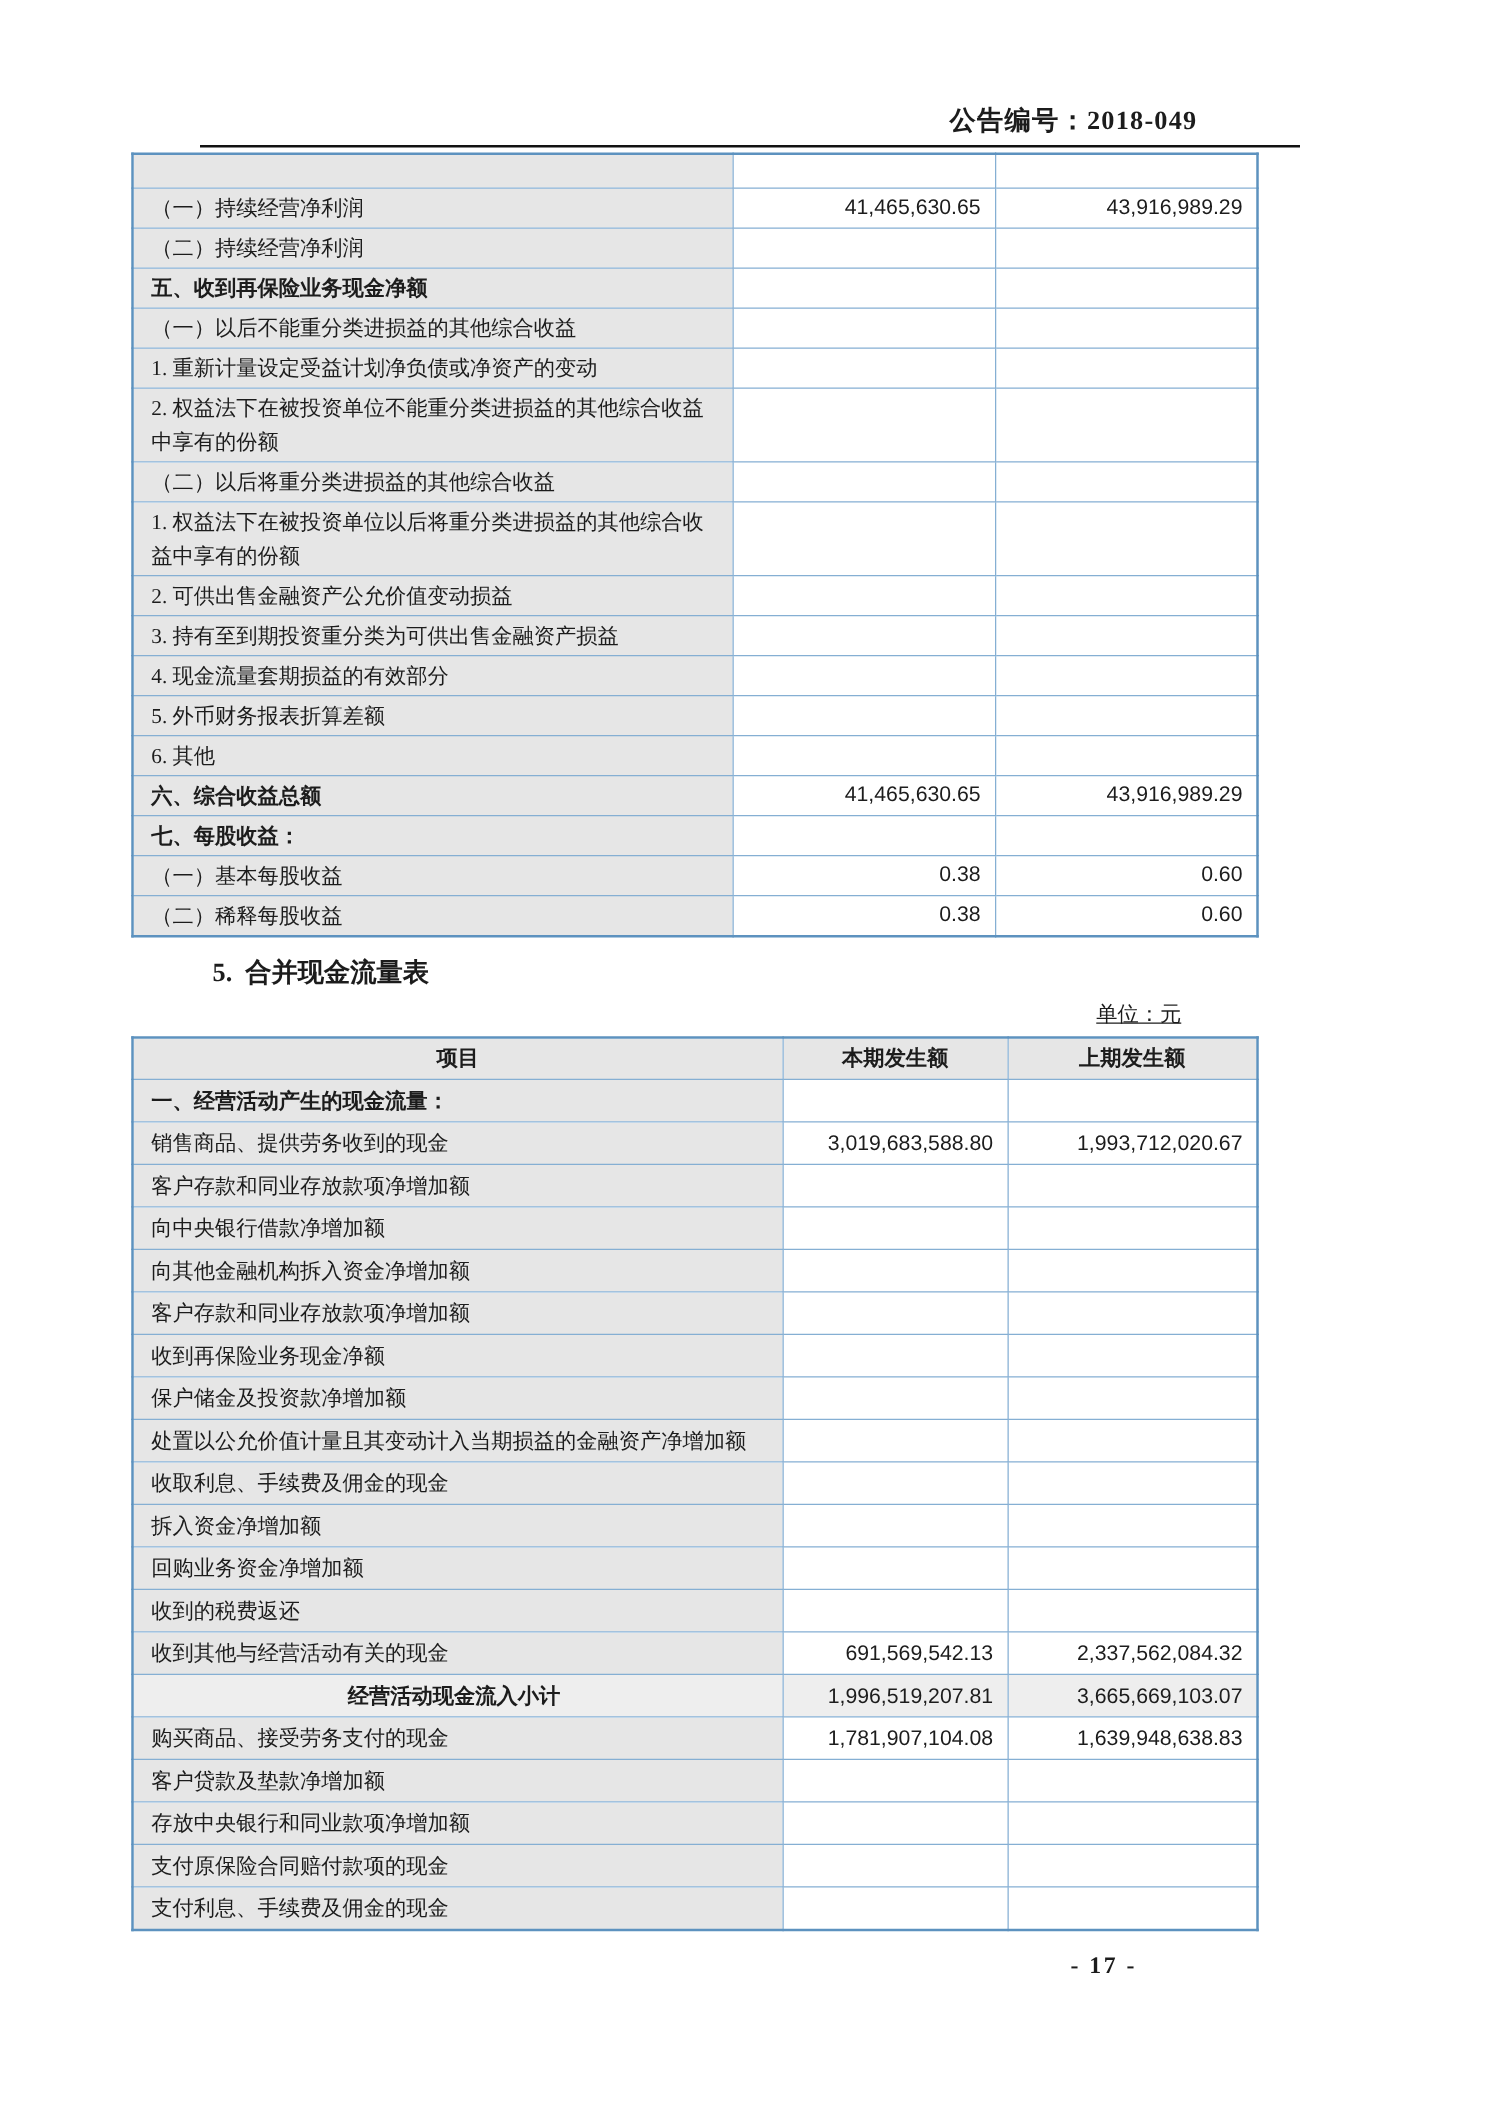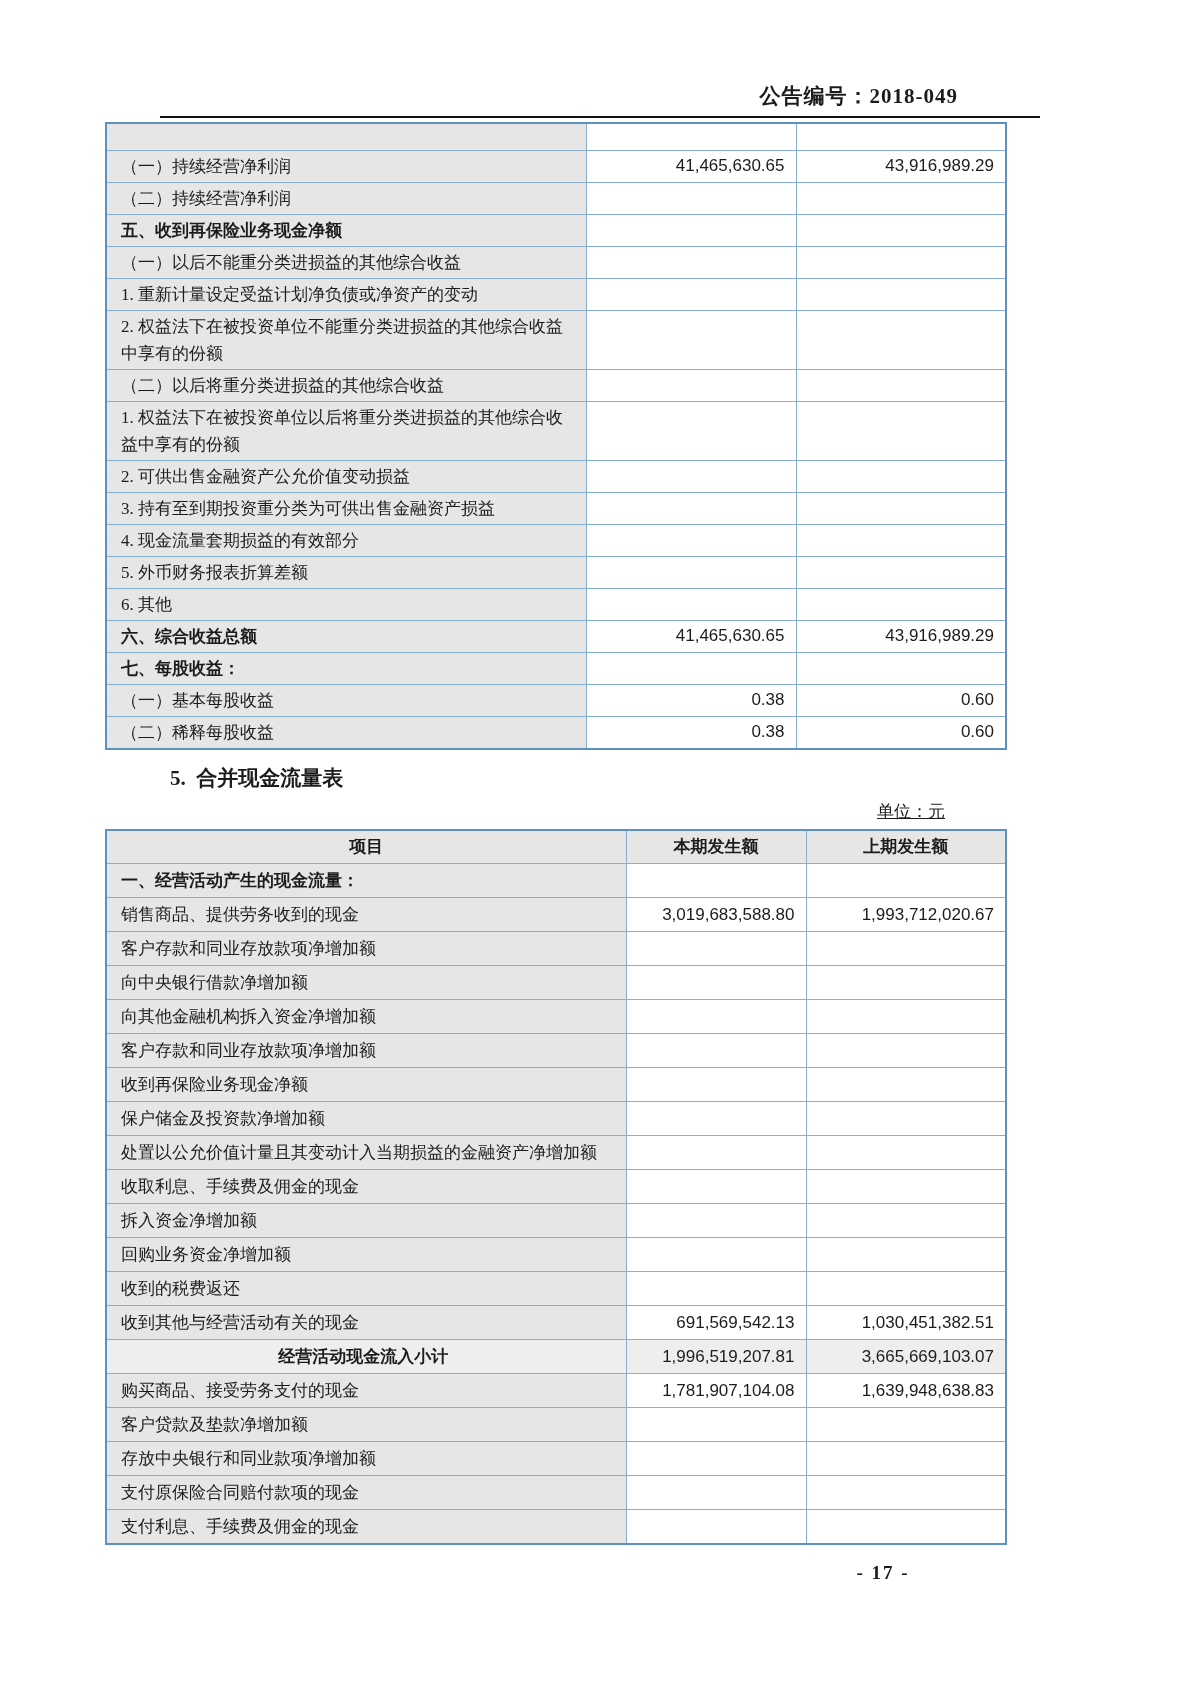--- a/index.html
+++ b/index.html
@@ -280,21 +280,21 @@
           <td class="val"></td>
         </tr>
         <tr>
           <td class="lbl">收到的税费返还</td>
           <td class="val"></td>
           <td class="val"></td>
         </tr>
         <tr>
           <td class="lbl">收到其他与经营活动有关的现金</td>
           <td class="val">691,569,542.13</td>
-          <td class="val">1,030,451,382.51</td>
+          <td class="val">2,337,562,084.32</td>
         </tr>
         <tr class="boldrow subtotal">
           <td class="lbl">经营活动现金流入小计</td>
           <td class="val">1,996,519,207.81</td>
           <td class="val">3,665,669,103.07</td>
         </tr>
         <tr>
           <td class="lbl">购买商品、接受劳务支付的现金</td>
           <td class="val">1,781,907,104.08</td>
           <td class="val">1,639,948,638.83</td>

